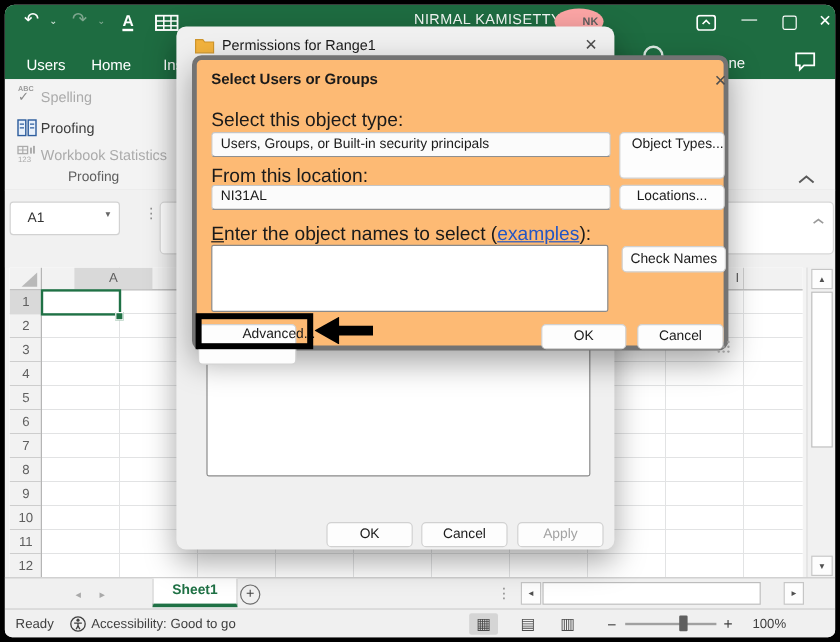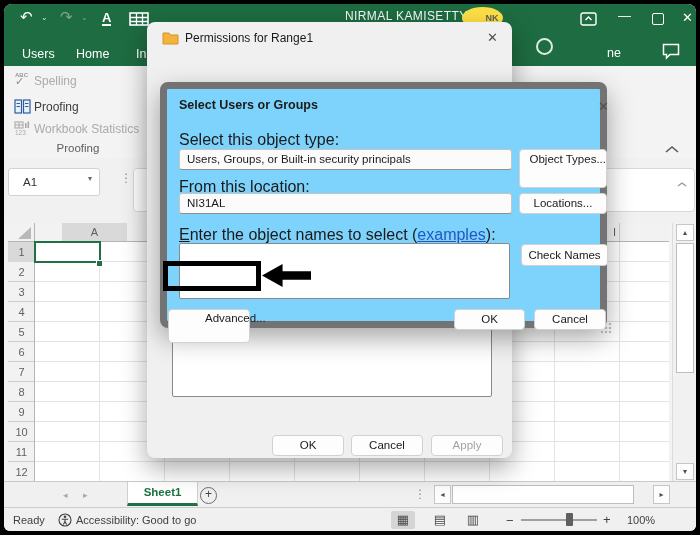--- a/index.html
+++ b/index.html
@@ -9,21 +9,21 @@
        border-radius:8px 8px 6px 6px;overflow:hidden;}
   .abs{position:absolute;}
   
   .titlebar{left:0;top:0;width:692px;height:41px;background:#1e6c41;}
   .tabrow{left:0;top:41px;width:692px;height:21px;background:#1e6c41;}
   .qicon{color:#fff;font-size:15px;line-height:16px;}
   .qchev{color:#cfe3d7;font-size:8px;}
   .dim{color:#7fa78f;}
   .ualine{color:#fff;font-size:13px;font-weight:bold;border-bottom:2px solid #fff;line-height:13px;}
   .wtitle{color:rgba(255,255,255,.95);font-size:12px;letter-spacing:.4px;white-space:nowrap;}
-  .nk{width:22px;height:22px;border-radius:50%;background:#fde047;color:#5f5f5f;font-size:9px;font-weight:bold;
+  .nk{width:22px;height:22px;border-radius:50%;background:#fca5a5;color:#5f5f5f;font-size:9px;font-weight:bold;
       display:flex;align-items:center;justify-content:center;padding-left:19px;}
   .wctl{color:#fff;font-size:13px;line-height:14px;}
   .maxbox{width:10px;height:10px;border:1.5px solid #fff;border-radius:2px;}
   .tablabel{color:#fff;font-size:12.5px;}
   .circfrag{width:13px;height:13px;border:2px solid rgba(255,255,255,.85);border-radius:50%;}
   
   .ribbon{left:0;top:62px;width:692px;height:92px;background:#f3f3f3;border-bottom:1px solid #dddddd;}
   .riblabel{font-size:12px;color:#3d3d3d;white-space:nowrap;}
   .ribdim{color:#ababab;}
   .groupname{font-size:11.5px;color:#5f5f5f;text-align:center;}
@@ -67,22 +67,22 @@
   
   .statusbar{left:0;top:503px;width:692px;height:36px;background:#f0f0f0;border-top:1px solid #cdcdcd;box-sizing:border-box;}
   .stxt{font-size:11px;color:#3f3f3f;white-space:nowrap;}
   .viewico{font-size:13px;color:#4a4a4a;text-align:center;line-height:18px;}
   .viewsel{background:#d5d5d5;border-radius:2px;}
   .ztrack{height:2px;background:#a0a0a0;}
   .zhandle{width:7px;height:13px;background:#5f5f5f;border-radius:1px;}
   
   .dlg-perm{left:143px;top:18px;width:365px;height:436px;background:#f0f0f0;border-radius:8px;
             box-shadow:0 10px 26px rgba(0,0,0,.35);overflow:hidden;z-index:20;}
-  .dlg-sel{left:156px;top:42px;width:447px;height:246px;background:#7dd3fc;border:7px solid #737373;border-radius:8px;
-           box-shadow:0 10px 26px rgba(0,0,0,.35);box-sizing:border-box;z-index:30;margin-top:36px;}
+  .dlg-sel{left:156px;top:42px;width:447px;height:246px;background:#fdba74;border:4px solid #737373;border-radius:8px;
+           box-shadow:0 10px 26px rgba(0,0,0,.35);box-sizing:border-box;z-index:30;}
   .dtitle{font-size:12px;color:#1a1a1a;white-space:nowrap;}
   .dtitle-b{font-size:12.5px;font-weight:600;color:#1a1a1a;white-space:nowrap;}
   .dclose{font-size:13px;color:#4f4f4f;}
   .dlabel{font-size:16px;color:#1a1a1a;white-space:nowrap;}
   .dfield{background:#fbfbfb;border:1px solid #c5c5c5;border-bottom-color:#8f8f8f;border-radius:3px;
           font-size:11.5px;color:#1a1a1a;line-height:19px;padding-left:7px;box-sizing:border-box;}
   .dbtn{background:#fdfdfd;border:1px solid #d1d1d1;border-radius:4px;font-size:11.5px;color:#1a1a1a;
         text-align:center;box-sizing:border-box;}
   .dbtn.disabled{color:#a3a3a3;}
   .dtextarea{background:#fff;border:1px solid #8a8a8a;border-radius:2px;box-sizing:border-box;}

